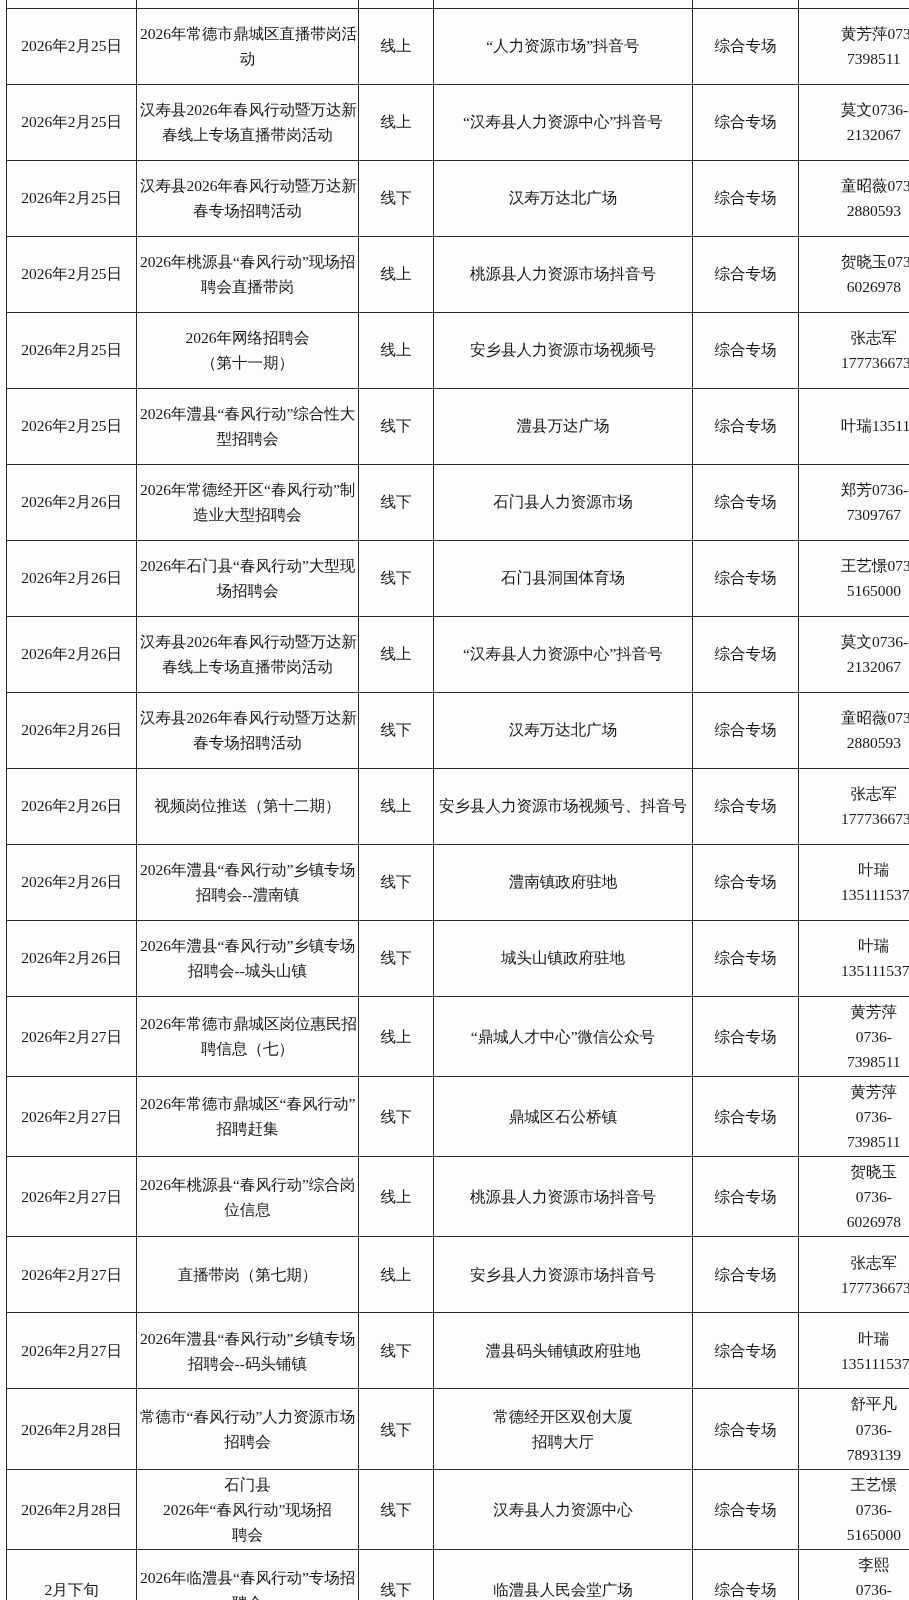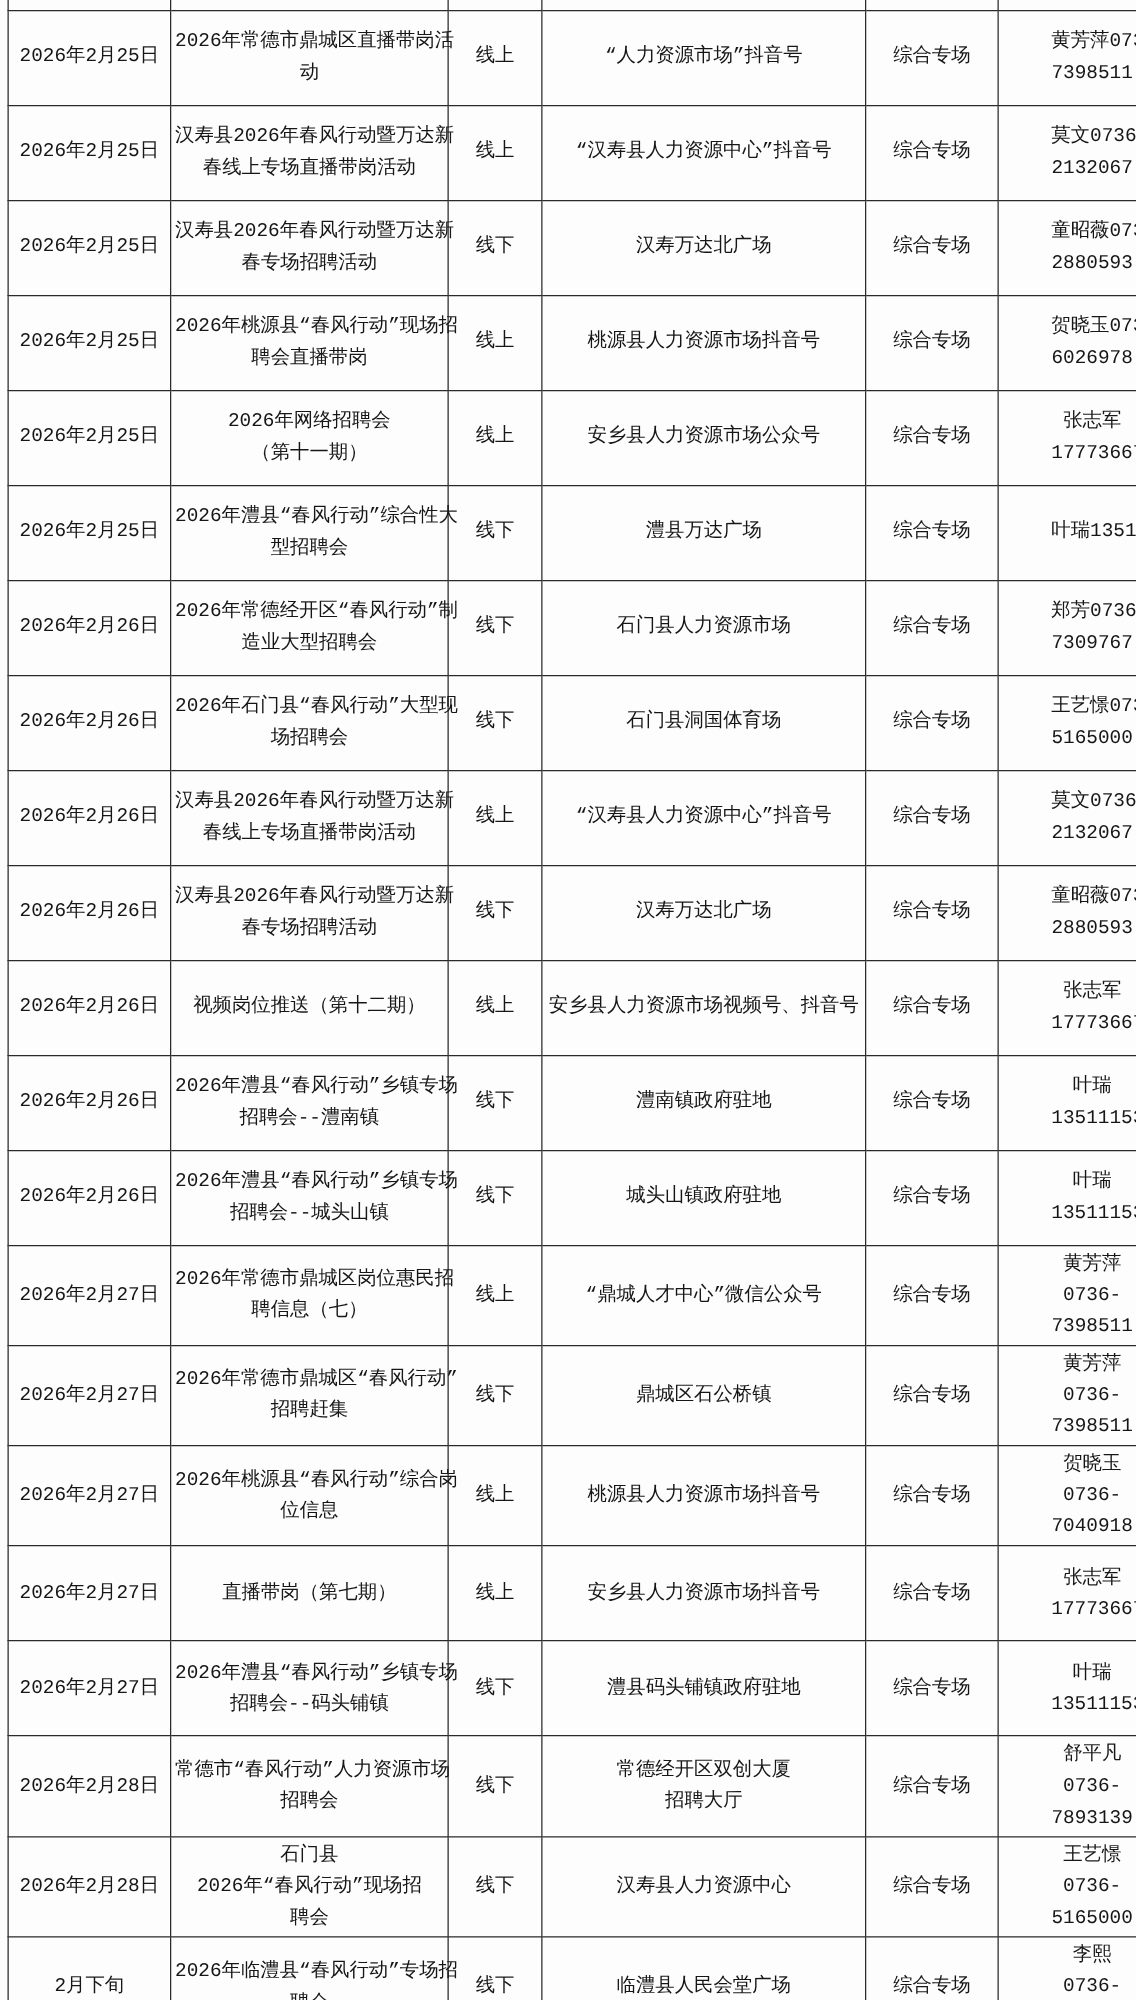--- a/index.html
+++ b/index.html
@@ -2,21 +2,21 @@
 <html><head>
 <meta charset="utf-8">
 <style>
   html, body { margin: 0; padding: 0; }
   .page {
     position: relative;
     width: 909px;
     height: 1600px;
     background: #fdfdfd;
     overflow: hidden;
-    font-family: Liberation Mono, monospace;
+    font-family: Liberation Serif, serif;
     color: #161616;
   }
   table.schedule {
     border-collapse: collapse;
     table-layout: fixed;
     margin-left: 6px;
     width: 903px;
   }
   td {
     border: 1.5px solid #2a2a2a;
@@ -93,21 +93,21 @@
     <td>线上</td>
     <td>桃源县人力资源市场抖音号</td>
     <td>综合专场</td>
     <td>贺晓玉0736-
 6026978</td>
   </tr>
         <tr class="data-row">
     <td>2026年2月25日</td>
     <td>2026年网络招聘会（第十一期）</td>
     <td>线上</td>
-    <td>安乡县人力资源市场公众号</td>
+    <td>安乡县人力资源市场视频号</td>
     <td>综合专场</td>
     <td>张志军
 17773667370</td>
   </tr>
         <tr class="data-row">
     <td>2026年2月25日</td>
     <td>2026年澧县“春风行动”综合性大
 型招聘会</td>
     <td>线下</td>
     <td>澧县万达广场</td>
@@ -204,21 +204,21 @@
 0736-7398511</td>
   </tr>
         <tr class="data-row">
     <td>2026年2月27日</td>
     <td>2026年桃源县“春风行动”综合岗
 位信息</td>
     <td>线上</td>
     <td>桃源县人力资源市场抖音号</td>
     <td>综合专场</td>
     <td>贺晓玉
-0736-7040918</td>
+0736-6026978</td>
   </tr>
         <tr class="data-row">
     <td>2026年2月27日</td>
     <td>直播带岗（第七期）</td>
     <td>线上</td>
     <td>安乡县人力资源市场抖音号</td>
     <td>综合专场</td>
     <td>张志军
 17773667370</td>
   </tr>

